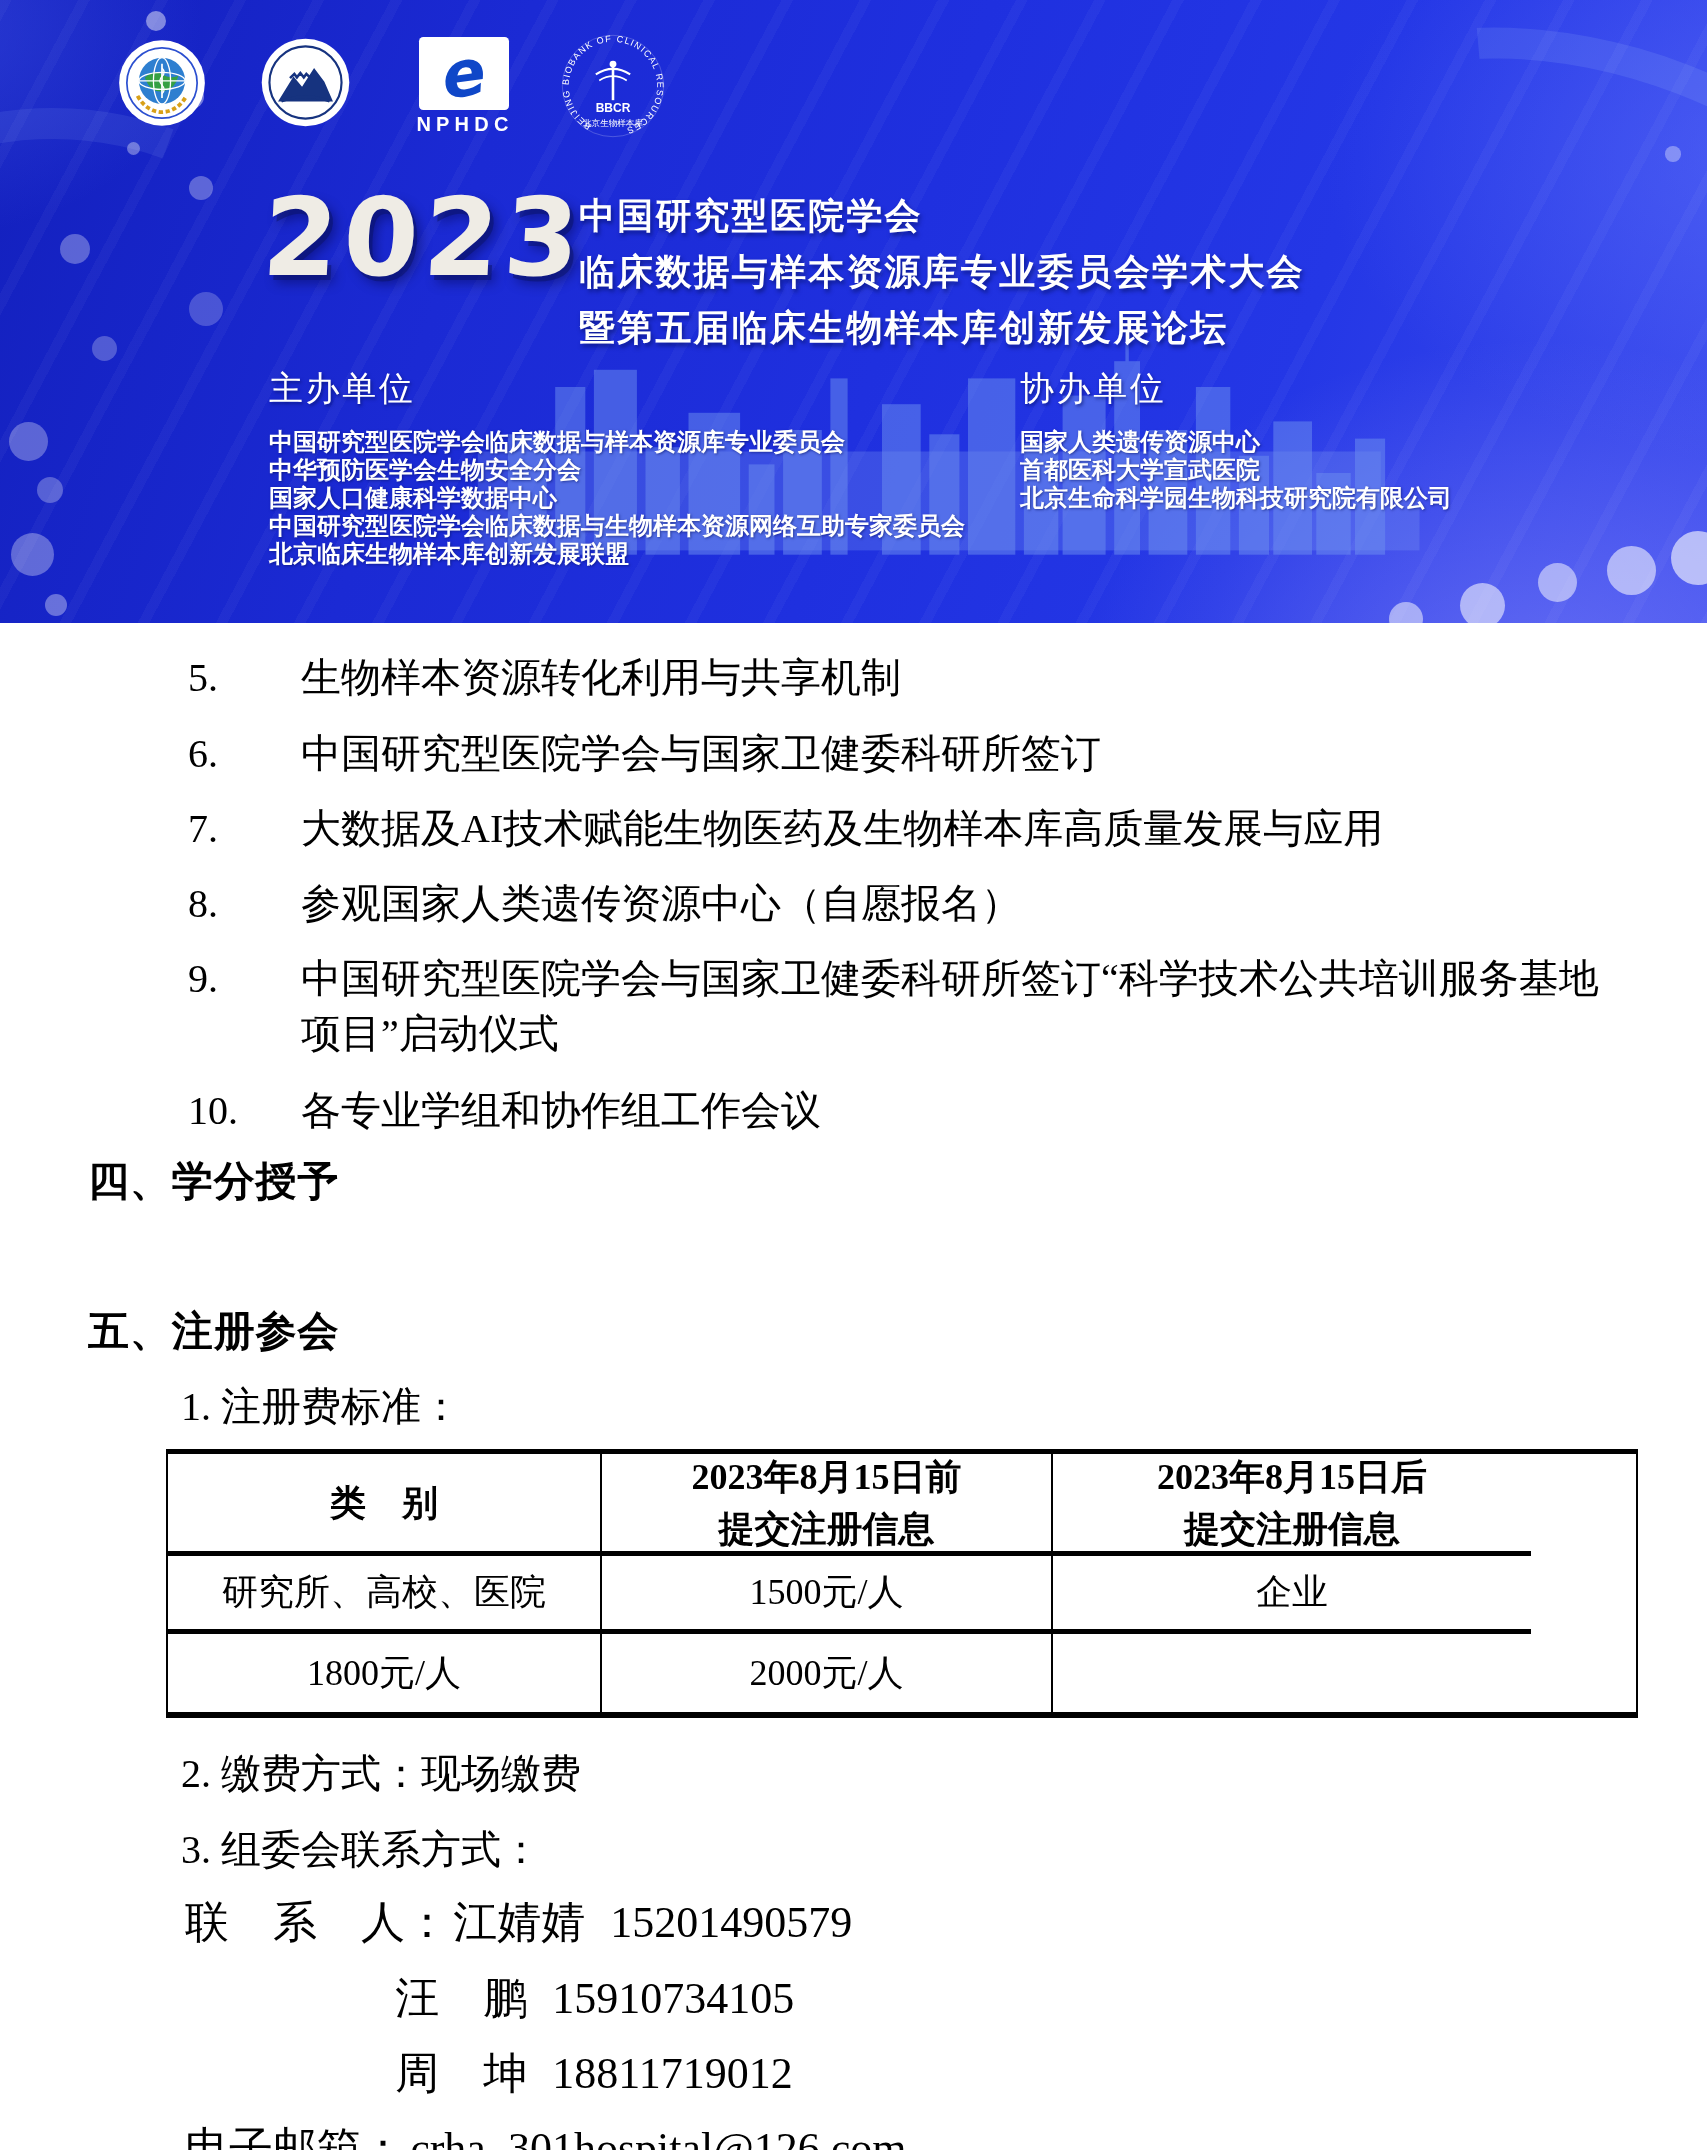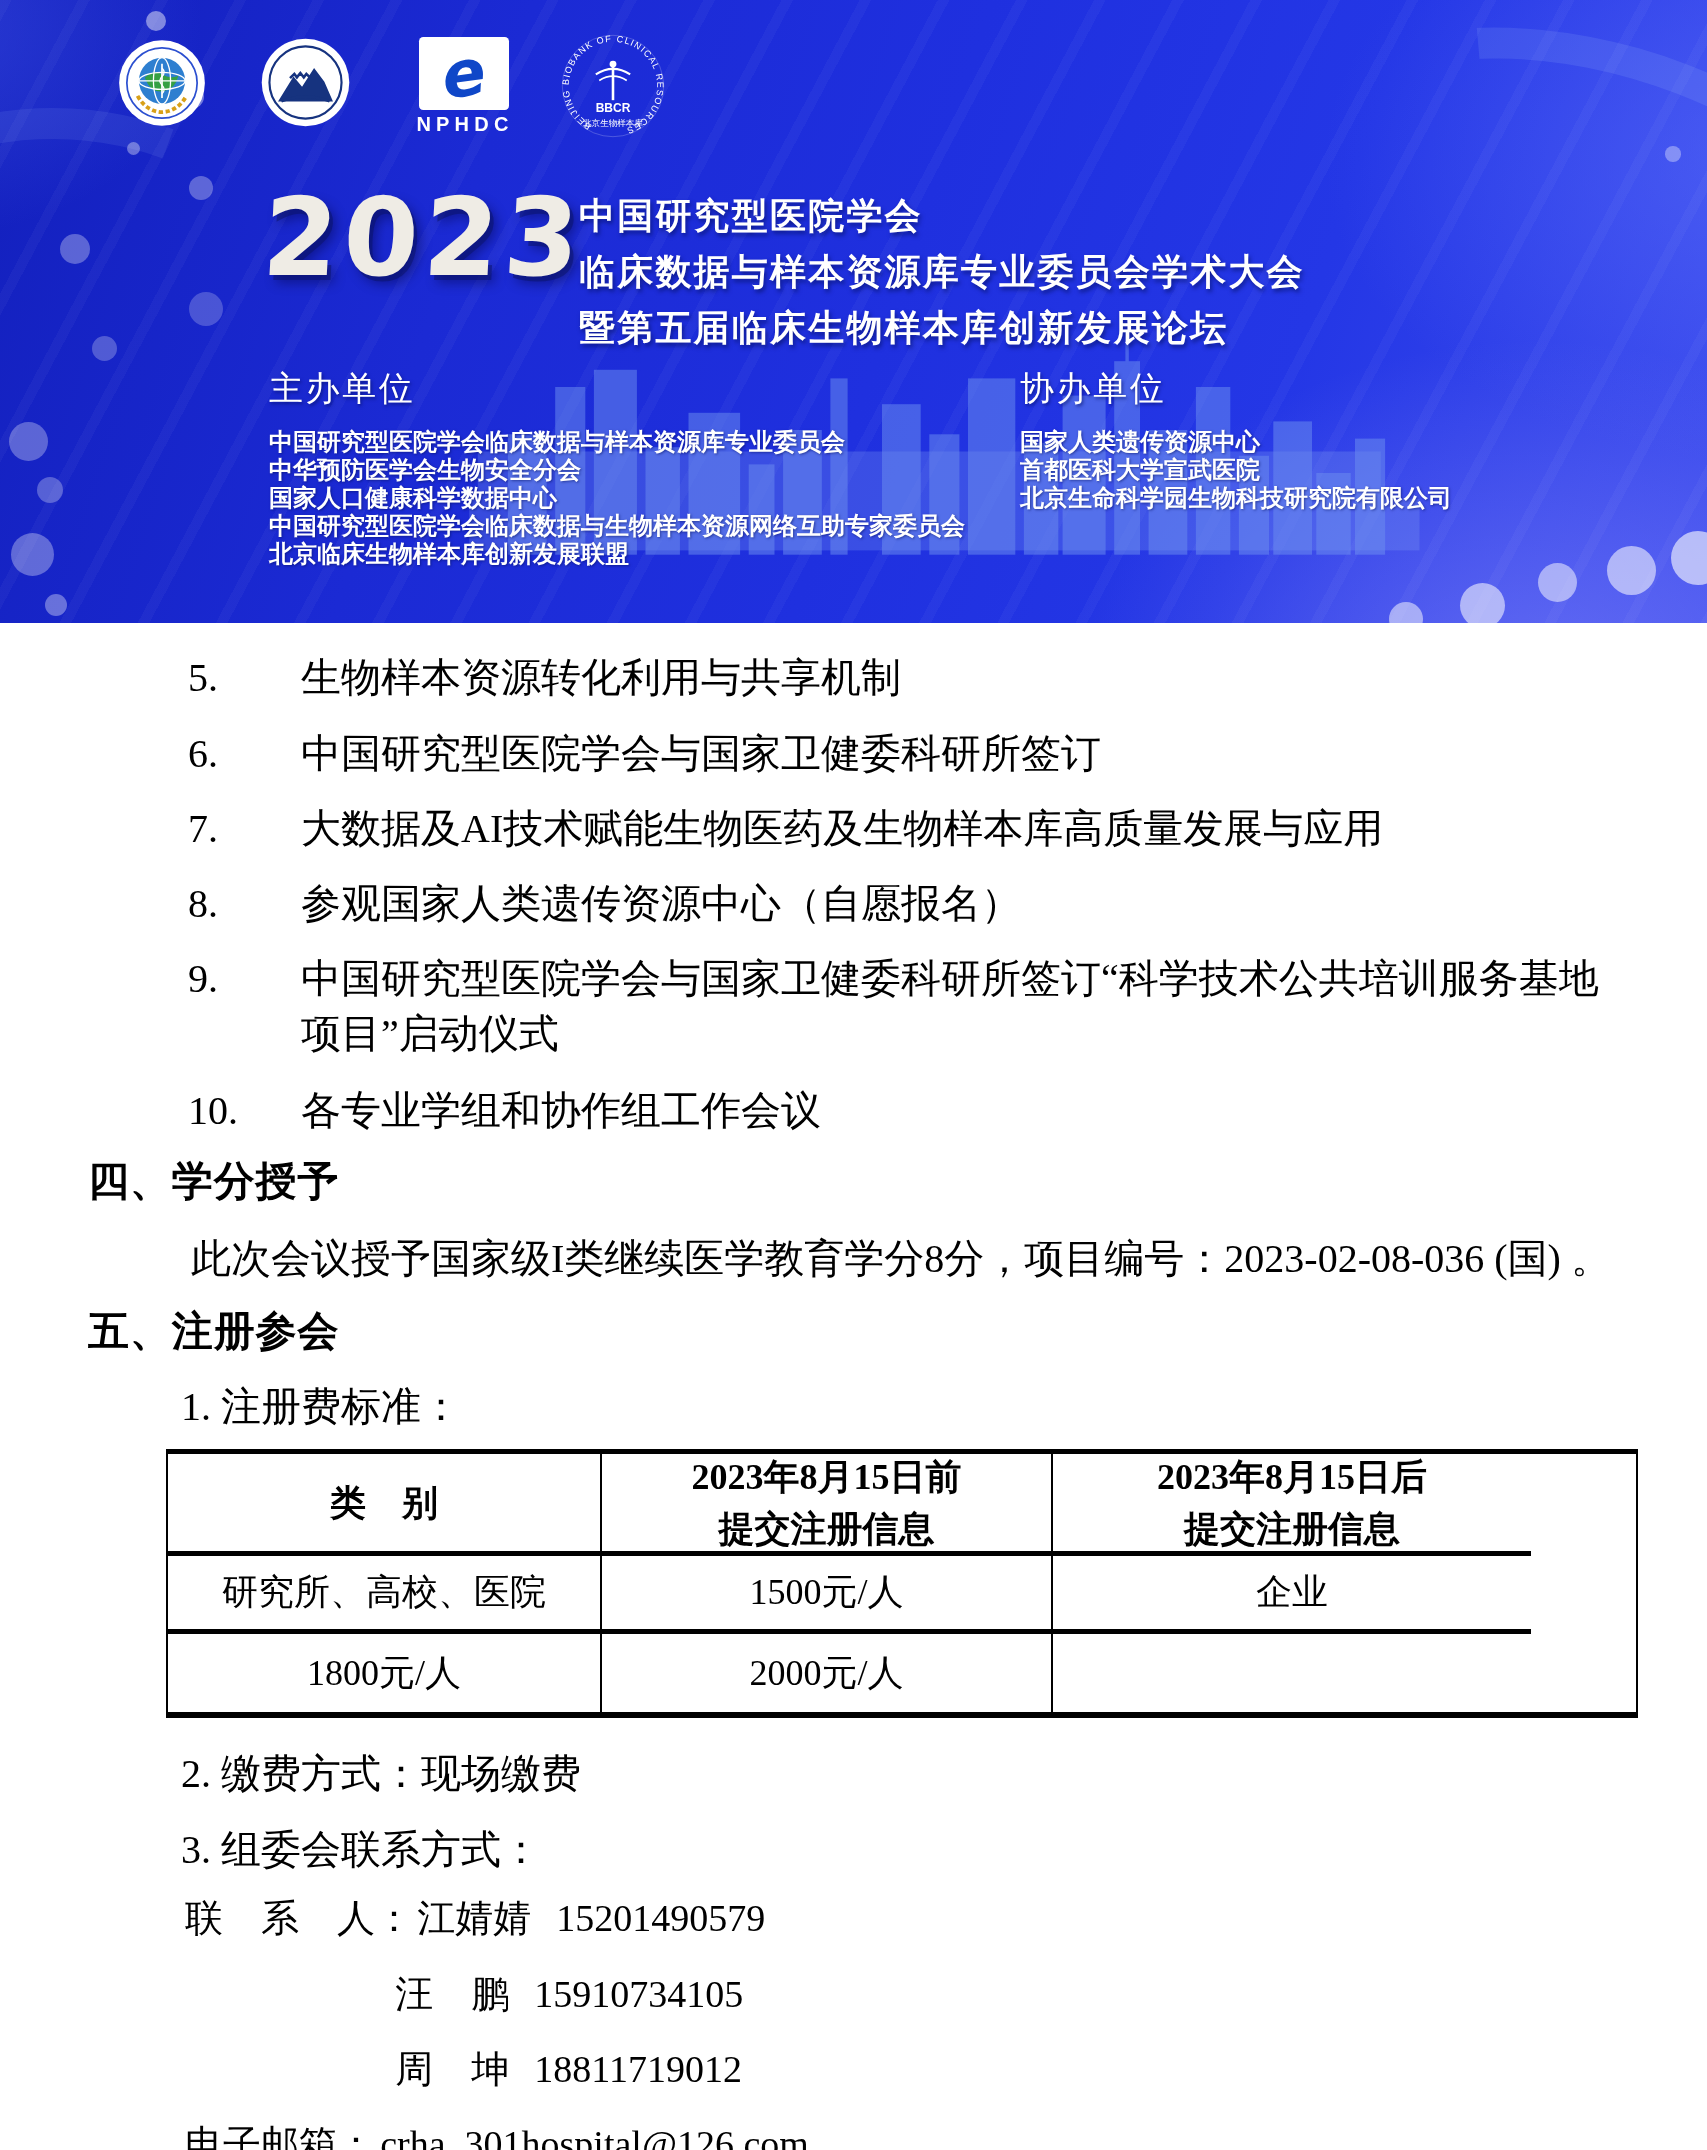--- a/index.html
+++ b/index.html
@@ -53,21 +53,21 @@
 
   .fee-table{position:absolute;left:166px;top:1449px;width:1472px;box-sizing:border-box;
      border-top:5.2px solid #000;border-bottom:6px solid #000;border-left:2.6px solid #000;border-right:2.6px solid #000;
      display:grid;grid-template-columns:434px 451px 478px;grid-template-rows:102px 78px 78px;}
   .fee-table .cell{border-right:2.6px solid #000;border-bottom:5.2px solid #000;box-sizing:border-box;
      display:flex;flex-direction:column;align-items:center;justify-content:center;text-align:center;font-size:36px;}
   .fee-table .cell:nth-child(3n){border-right:none;}
   .fee-table .cell:nth-child(n+7){border-bottom:none;}
   .fee-table .hcell{font-weight:bold;line-height:52px;}
 
-  .contact-line{position:absolute;left:185px;font-size:38px;white-space:nowrap;}
+  .contact-line{position:absolute;left:185px;font-size:44px;white-space:nowrap;}
   .contact-line .name{margin-left:4.3px;}
   .contact-line .phone{margin-left:25px;}
   .contact-line.indent{padding-left:206px;}
   .kv .v{margin-left:5.2px;}
 </style>
 </head>
 <body>
 
 <div class="page">
 
@@ -214,21 +214,20 @@
   <div class="agenda-row" style="top:951px">
     <span class="num">9.</span>
     <span class="txt">中国研究型医院学会与国家卫健委科研所签订“科学技术公共培训服务基地项目”启动仪式</span>
   </div>
   <div class="agenda-row" style="top:1083px">
     <span class="num">10.</span>
     <span class="txt">各专业学组和协作组工作会议</span>
   </div>
 
   <div class="sec-head" style="top:1154px">四、学分授予</div>
-  <div class="plain" style="left:191px;top:1231px">此次会议授予国家级I类继续医学教育学分8分，项目编号：2023-02-08-036 (国) 。</div>
 
   <div class="sec-head" style="top:1304px">五、注册参会</div>
   <div class="plain" style="left:181px;top:1379px">1. 注册费标准：</div>
 
   <div class="fee-table">
     <div class="cell hcell">
       <span>类　别</span>
     </div>
     <div class="cell hcell">
       <span>2023年8月15日前</span>

